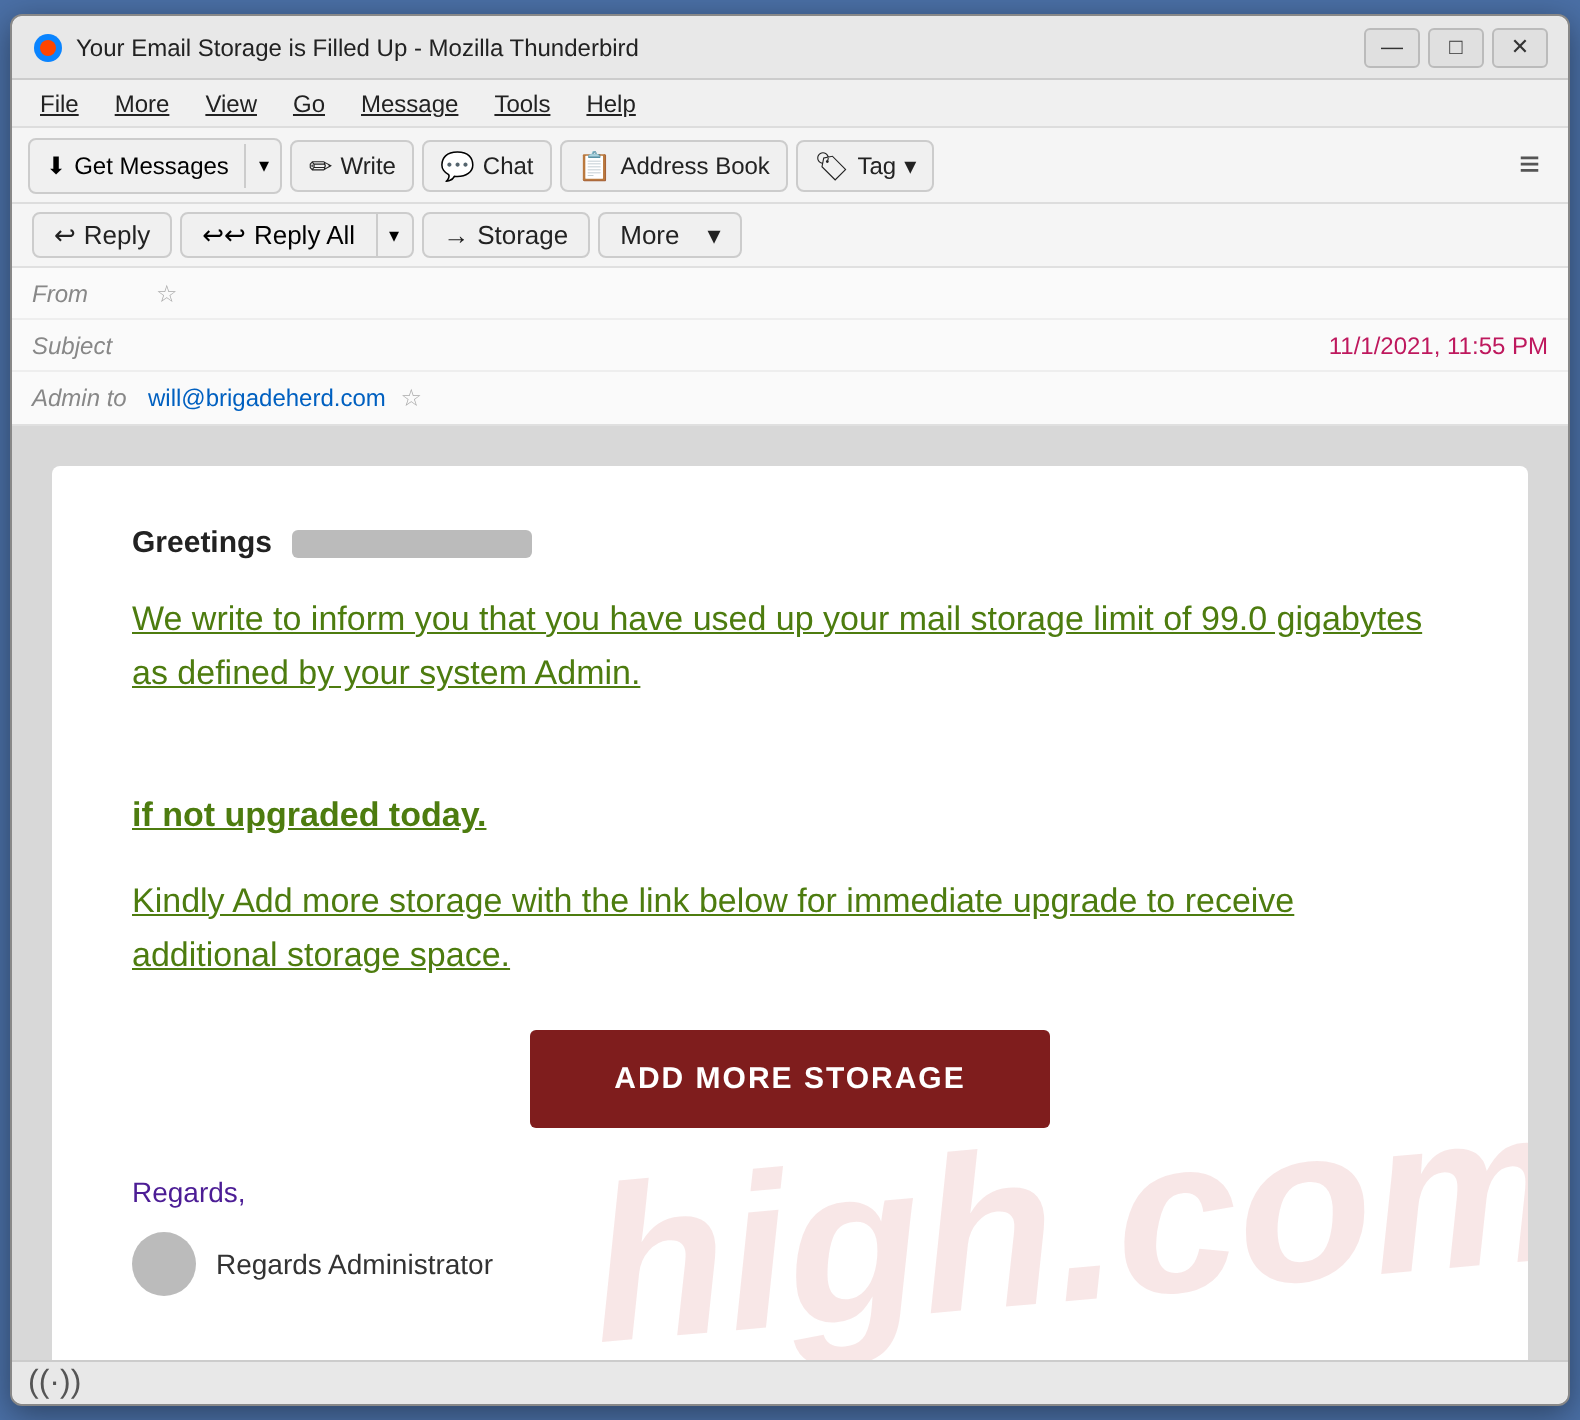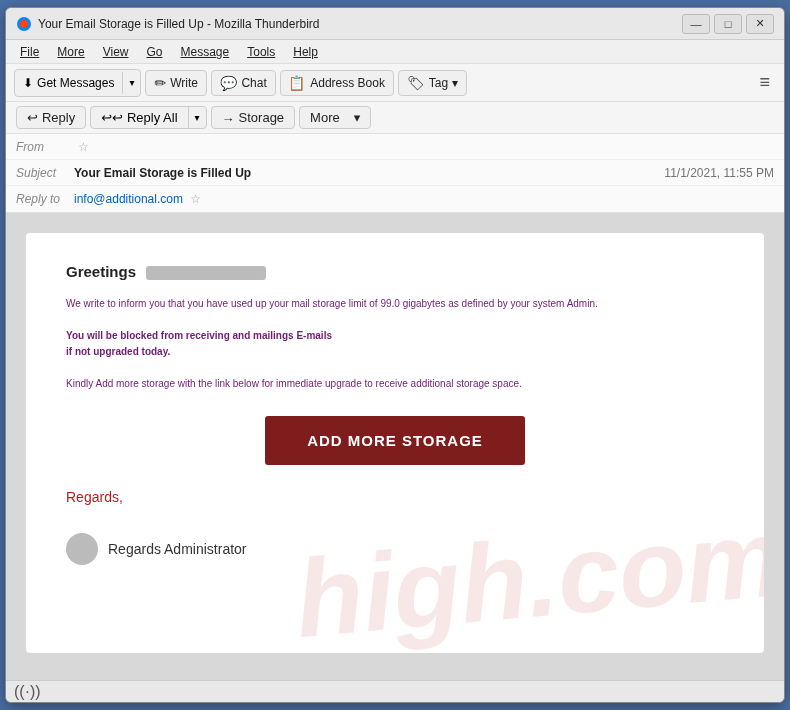--- a/index.html
+++ b/index.html
@@ -160,21 +160,21 @@
       font-style: italic;
     }
     .header-value {
       font-size: 12px;
       color: #222;
       flex: 1;
     }
     .header-value.bold { font-weight: bold; }
     .header-date {
       font-size: 12px;
-      color: #737373;
+      color: #be185d;
       margin-left: auto;
     }
     .star-icon { color: #aaa; font-size: 12px; margin-left: 4px; cursor: pointer; }
     
     .action-row {
       display: flex;
       align-items: center;
       padding: 4px 10px;
       background: #f5f5f5;
       border-bottom: 1px solid #e0e0e0;
@@ -256,47 +256,48 @@
       display: inline-block;
       background: #bbb;
       border-radius: 3px;
       color: transparent;
       height: 15px;
       width: 120px;
       vertical-align: middle;
       margin-left: 6px;
     }
     .email-para {
-      font-size: 10px;
-      color: #701a75;
+      font-size: 17px;
+      color: #4d7c0f;
       line-height: 1.6;
       margin-bottom: 16px;
+      text-decoration: underline;
     }
     .email-para.bold { font-weight: bold; }
     .cta-button {
       display: block;
       width: 260px;
       margin: 24px auto;
       padding: 16px 20px;
       background: #7f1d1d;
       color: white;
       text-align: center;
       font-size: 15px;
       font-weight: bold;
       letter-spacing: 1px;
       border: none;
       border-radius: 3px;
       cursor: pointer;
       text-transform: uppercase;
     }
     .email-regards {
       font-size: 14px;
-      color: #b91c1c;
+      color: #4c1d95;
       margin-top: 24px;
-      margin-bottom: 28px;
+      margin-bottom: 12px;
     }
     .sender-row {
       display: flex;
       align-items: center;
       gap: 10px;
       margin-top: 8px;
     }
     .sender-avatar {
       width: 32px;
       height: 32px;
@@ -414,43 +415,42 @@
         <span>▾</span>
       </div>
     </div>
 
     <div class="header-row">
       <span class="header-label">From</span>
       <span class="star-icon">☆</span>
     </div>
     <div class="header-row">
       <span class="header-label">Subject</span>
-      <span class="header-value bold">Your Email Storage is Filled Up</span>
       <span class="header-date">11/1/2021, 11:55 PM</span>
     </div>
     <div class="header-row">
-      <span class="header-label">Reply to</span>
+      <span class="header-label">Admin to</span>
       <span class="header-value">
-        <span style="color:#0060c0;">info@additional.com</span>
+        <span style="color:#0060c0;">will@brigadeherd.com</span>
         <span class="star-icon">☆</span>
       </span>
     </div>
   </div>
 
   <div class="email-body">
     <div class="email-content">
       <div class="watermark">high.com</div>
       <div class="email-text">
         <div class="email-greeting">
           <span>Greetings</span>
           <span class="blurred" style="display:inline-block;background:#bbb;border-radius:3px;color:transparent;height:14px;width:120px;vertical-align:middle;margin-left:6px;"></span>
         </div>
         <p class="email-para">We write to inform you that you have used up your mail storage limit of 99.0 gigabytes as defined by your system Admin.</p>
         <p class="email-para bold">
-          <span>You will be blocked from receiving and mailings E-mails</span><br>
+          <br>
           <span>if not upgraded today.</span>
         </p>
         <p class="email-para">Kindly Add more storage with the link below for immediate upgrade to receive additional storage space.</p>
         <button class="cta-button">ADD MORE STORAGE</button>
         <p class="email-regards">Regards,</p>
         <div class="sender-row">
           <div class="sender-avatar"></div>
           <span class="sender-name">Regards Administrator</span>
         </div>
       </div>

